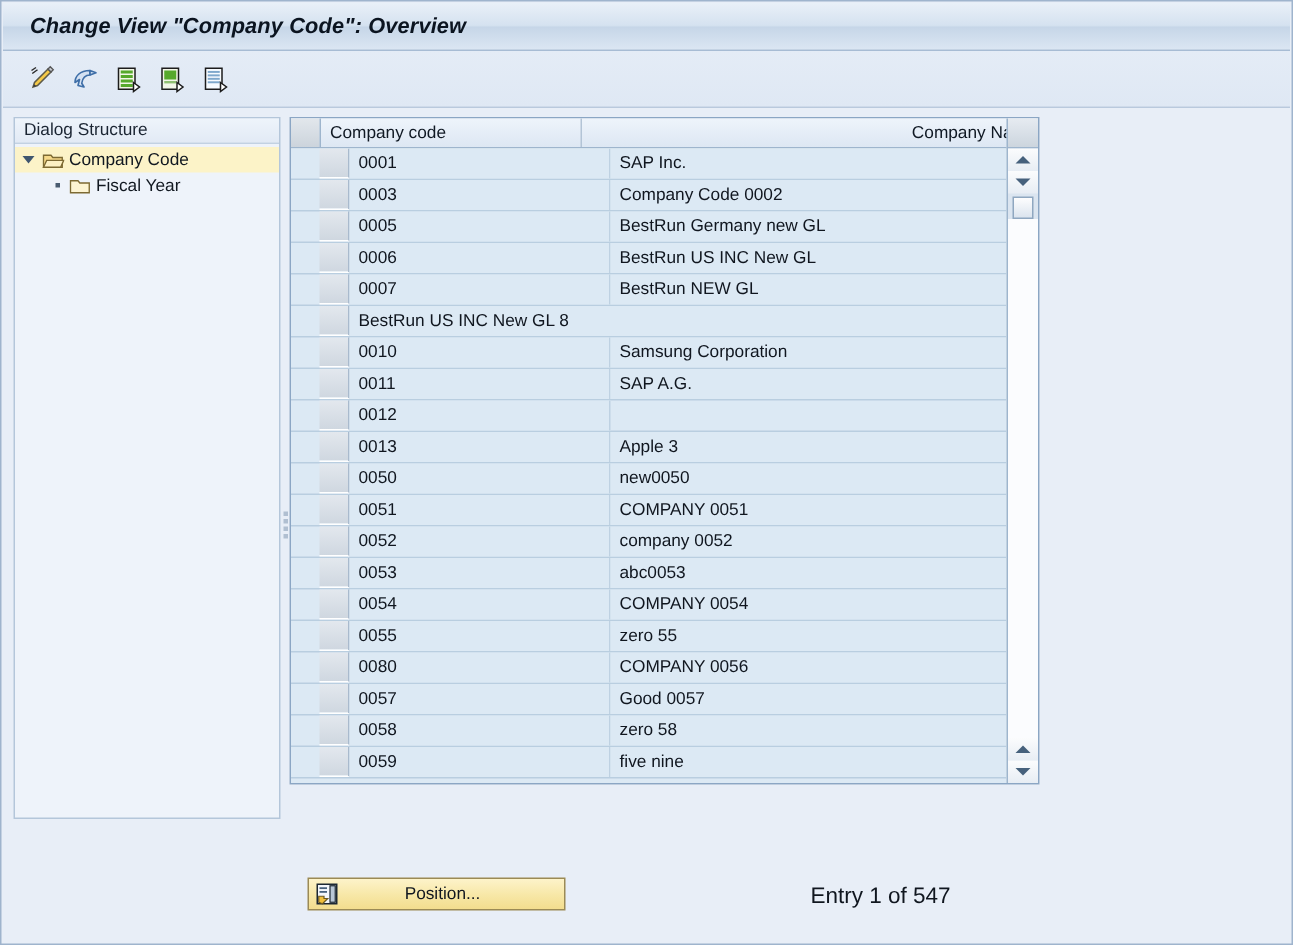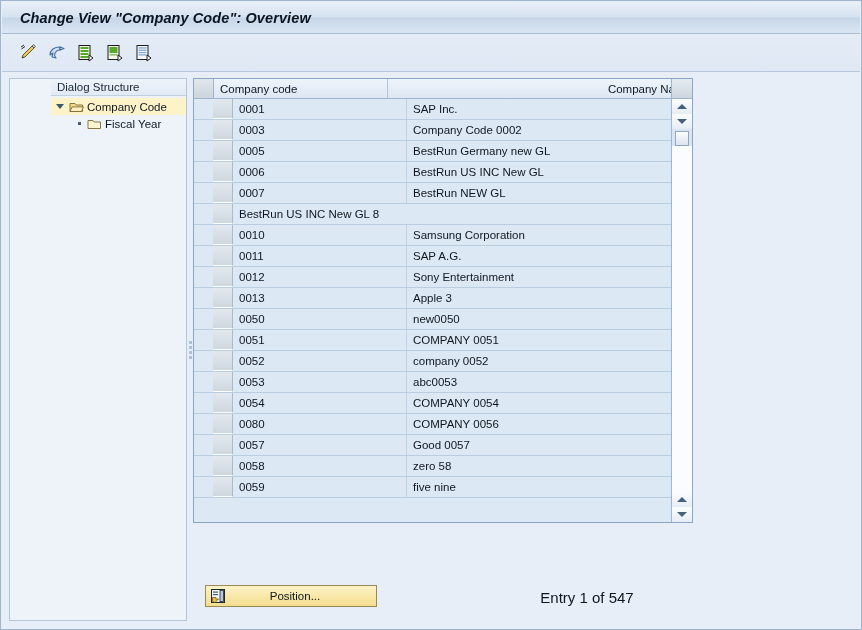--- a/index.html
+++ b/index.html
@@ -62,24 +62,23 @@
     color: #e8b181;
     white-space: nowrap;
     pointer-events: none;
     letter-spacing: 0.2px;
   }
 
   
   .sidebar {
     position: absolute;
     left: 8px; top: 77px;
-    width: 178px; height: 543px;
+    width: 178px; height: 468px;
     background: #eef3fa;
     border: 1px solid #b4c6da;
-    padding-left: 41px;
   }
   .sidebar-header {
     height: 17px;
     background: linear-gradient(to bottom, #eef4fb 0%, #e2eaf5 100%);
     border-bottom: 1px solid #c2d1e2;
     padding-left: 6px;
     font-size: 11.5px;
     line-height: 17px;
     color: #1b2533;
     white-space: nowrap;
@@ -373,21 +372,20 @@
           <div class="td c2">Samsung Corporation</div>
         </div>
         <div class="trow">
           <div class="td-sel"></div>
           <div class="td c1">0011</div>
           <div class="td c2">SAP A.G.</div>
         </div>
         <div class="trow">
           <div class="td-sel"></div>
           <div class="td c1">0012</div>
-          <div class="td c2">Sony Entertainment</div>
         </div>
         <div class="trow">
           <div class="td-sel"></div>
           <div class="td c1">0013</div>
           <div class="td c2">Apple 3</div>
         </div>
         <div class="trow">
           <div class="td-sel"></div>
           <div class="td c1">0050</div>
           <div class="td c2">new0050</div>
@@ -404,20 +402,25 @@
         </div>
         <div class="trow">
           <div class="td-sel"></div>
           <div class="td c1">0053</div>
           <div class="td c2">abc0053</div>
         </div>
         <div class="trow">
           <div class="td-sel"></div>
           <div class="td c1">0054</div>
           <div class="td c2">COMPANY 0054</div>
+        </div>
+        <div class="trow">
+          <div class="td-sel"></div>
+          <div class="td c1">0055</div>
+          <div class="td c2">zero 55</div>
         </div>
         <div class="trow">
           <div class="td-sel"></div>
           <div class="td c1">0080</div>
           <div class="td c2">COMPANY 0056</div>
         </div>
         <div class="trow">
           <div class="td-sel"></div>
           <div class="td c1">0057</div>
           <div class="td c2">Good 0057</div>

